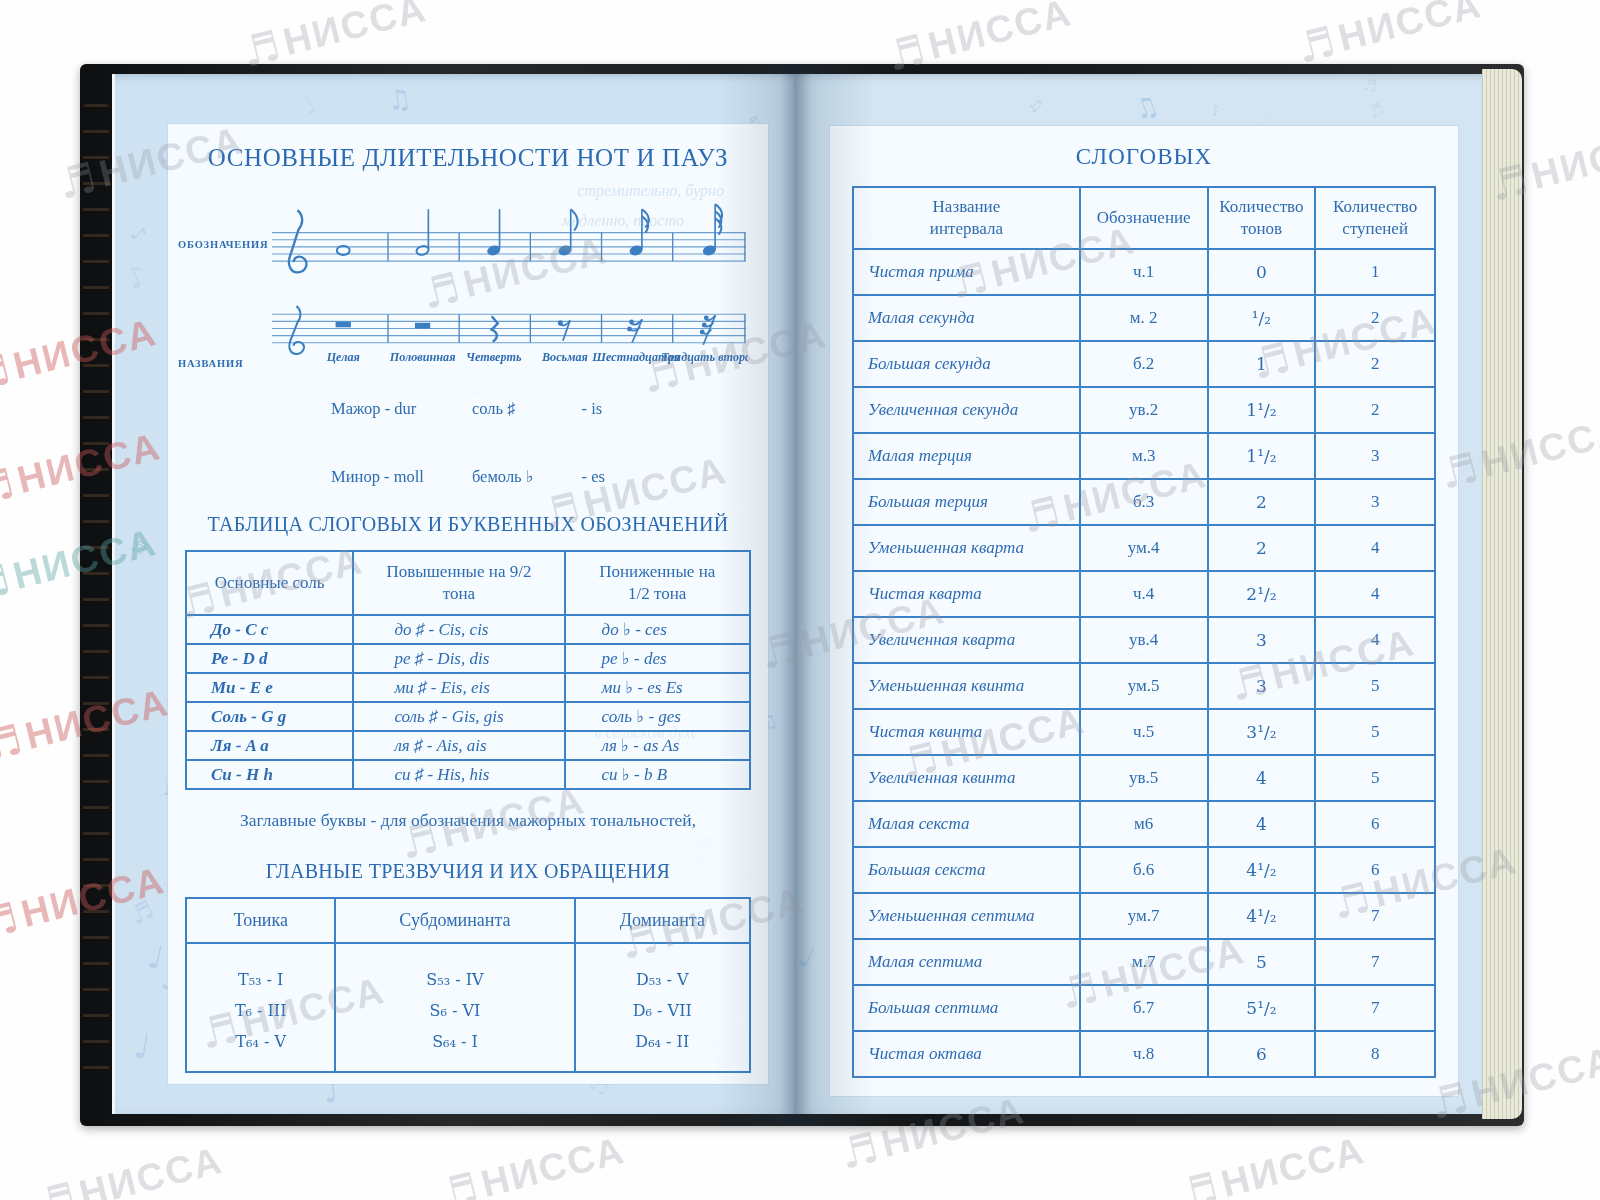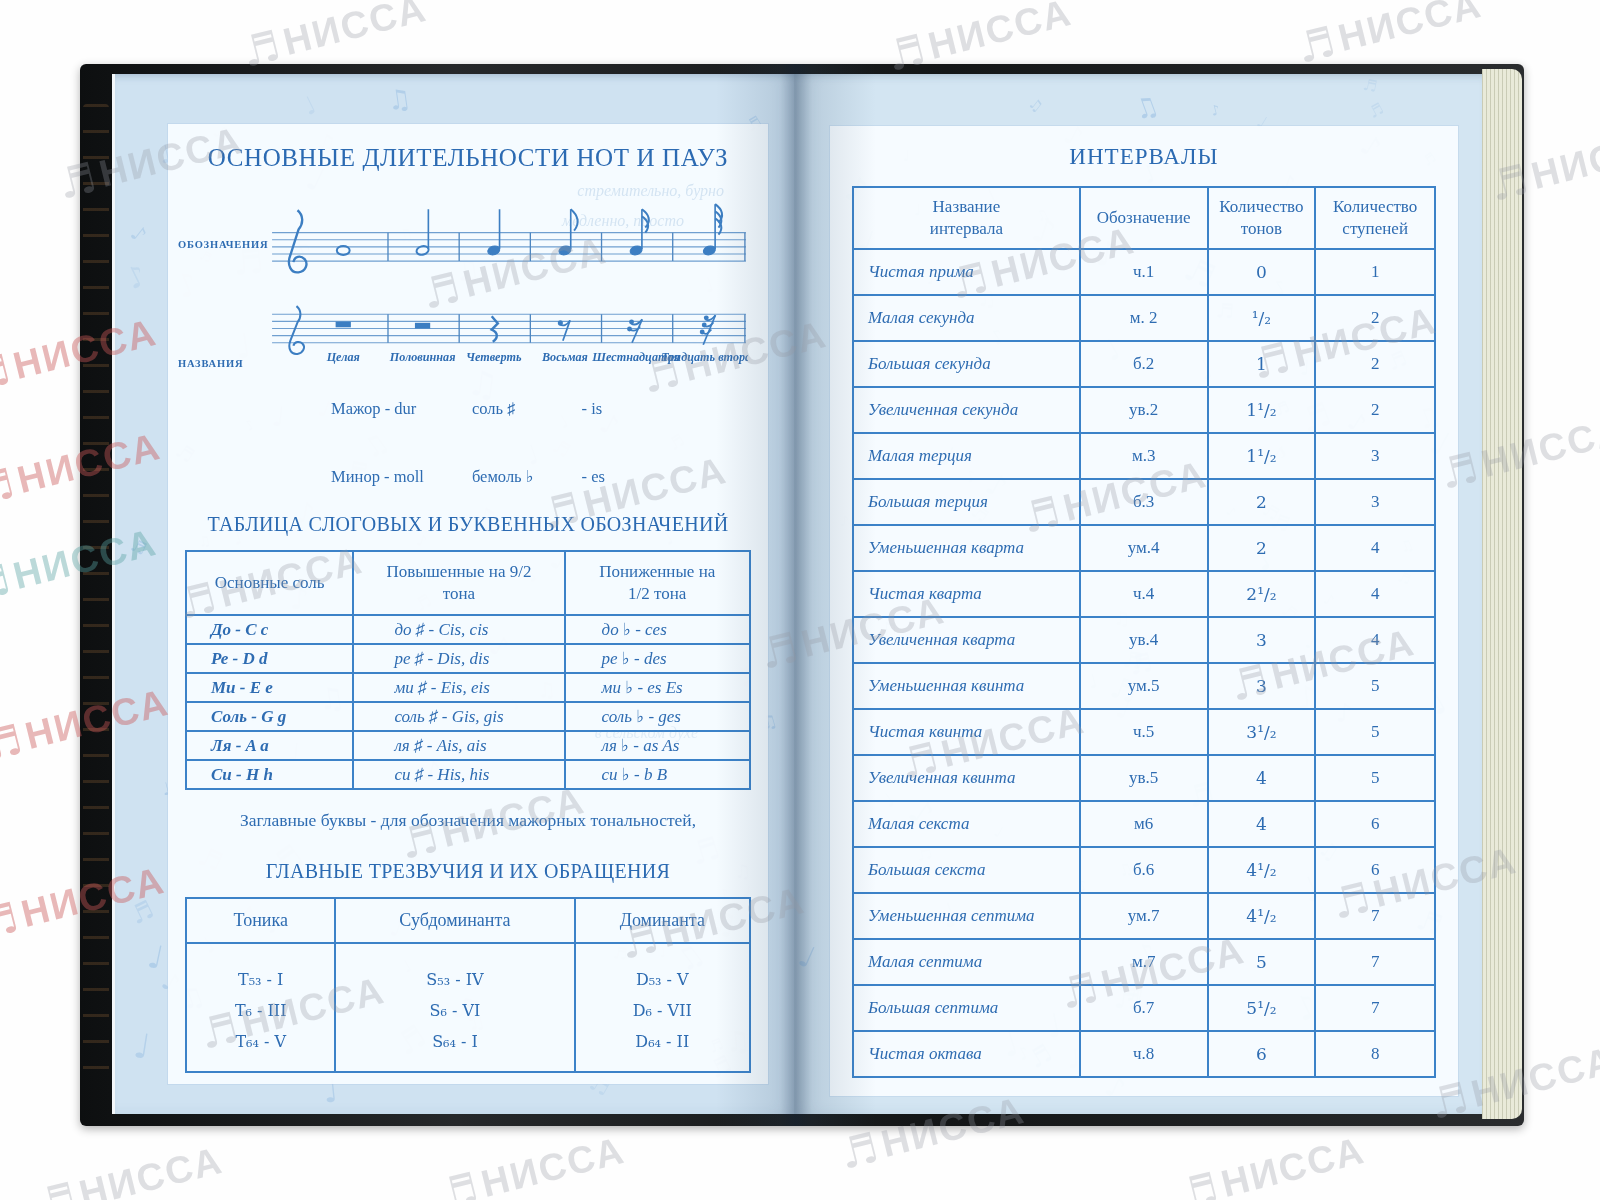--- a/index.html
+++ b/index.html
@@ -484,21 +484,21 @@
           <span class="pg" style="left: 319px; top: 533px; font-size: 19px; opacity: 0.26; transform: rotate(0deg);">♫</span>
           <span class="pg" style="left: 405px; top: 281px; font-size: 26px; opacity: 0.39; transform: rotate(-25deg);">♩</span>
           <span class="pg" style="left: 480px; top: 202px; font-size: 19px; opacity: 0.37; transform: rotate(-33deg);">♪</span>
           <span class="pg" style="left: 147px; top: 367px; font-size: 26px; opacity: 0.52; transform: rotate(19deg);">♩</span>
           <span class="pg" style="left: 569px; top: 2px; font-size: 16px; opacity: 0.21; transform: rotate(11deg);">♬</span>
           <span class="pg" style="left: 239px; top: 137px; font-size: 35px; opacity: 0.21; transform: rotate(18deg);">♪</span>
           <span class="pg" style="left: 394px; top: 704px; font-size: 29px; opacity: 0.4; transform: rotate(-14deg);">♬</span>
         </div>
 
       <div class="panel panel-right">
-        <h1 class="t-intervals">ИНТЕРВАЛЫ</h1>
+        <h1 class="t-intervals">СЛОГОВЫХ</h1>
 
         <table class="intervals">
           <colgroup>
               <col style="width:228px">
               <col style="width:128px">
               <col style="width:108px">
               <col style="width:120px">
             </colgroup>
           <thead>
               <tr>

